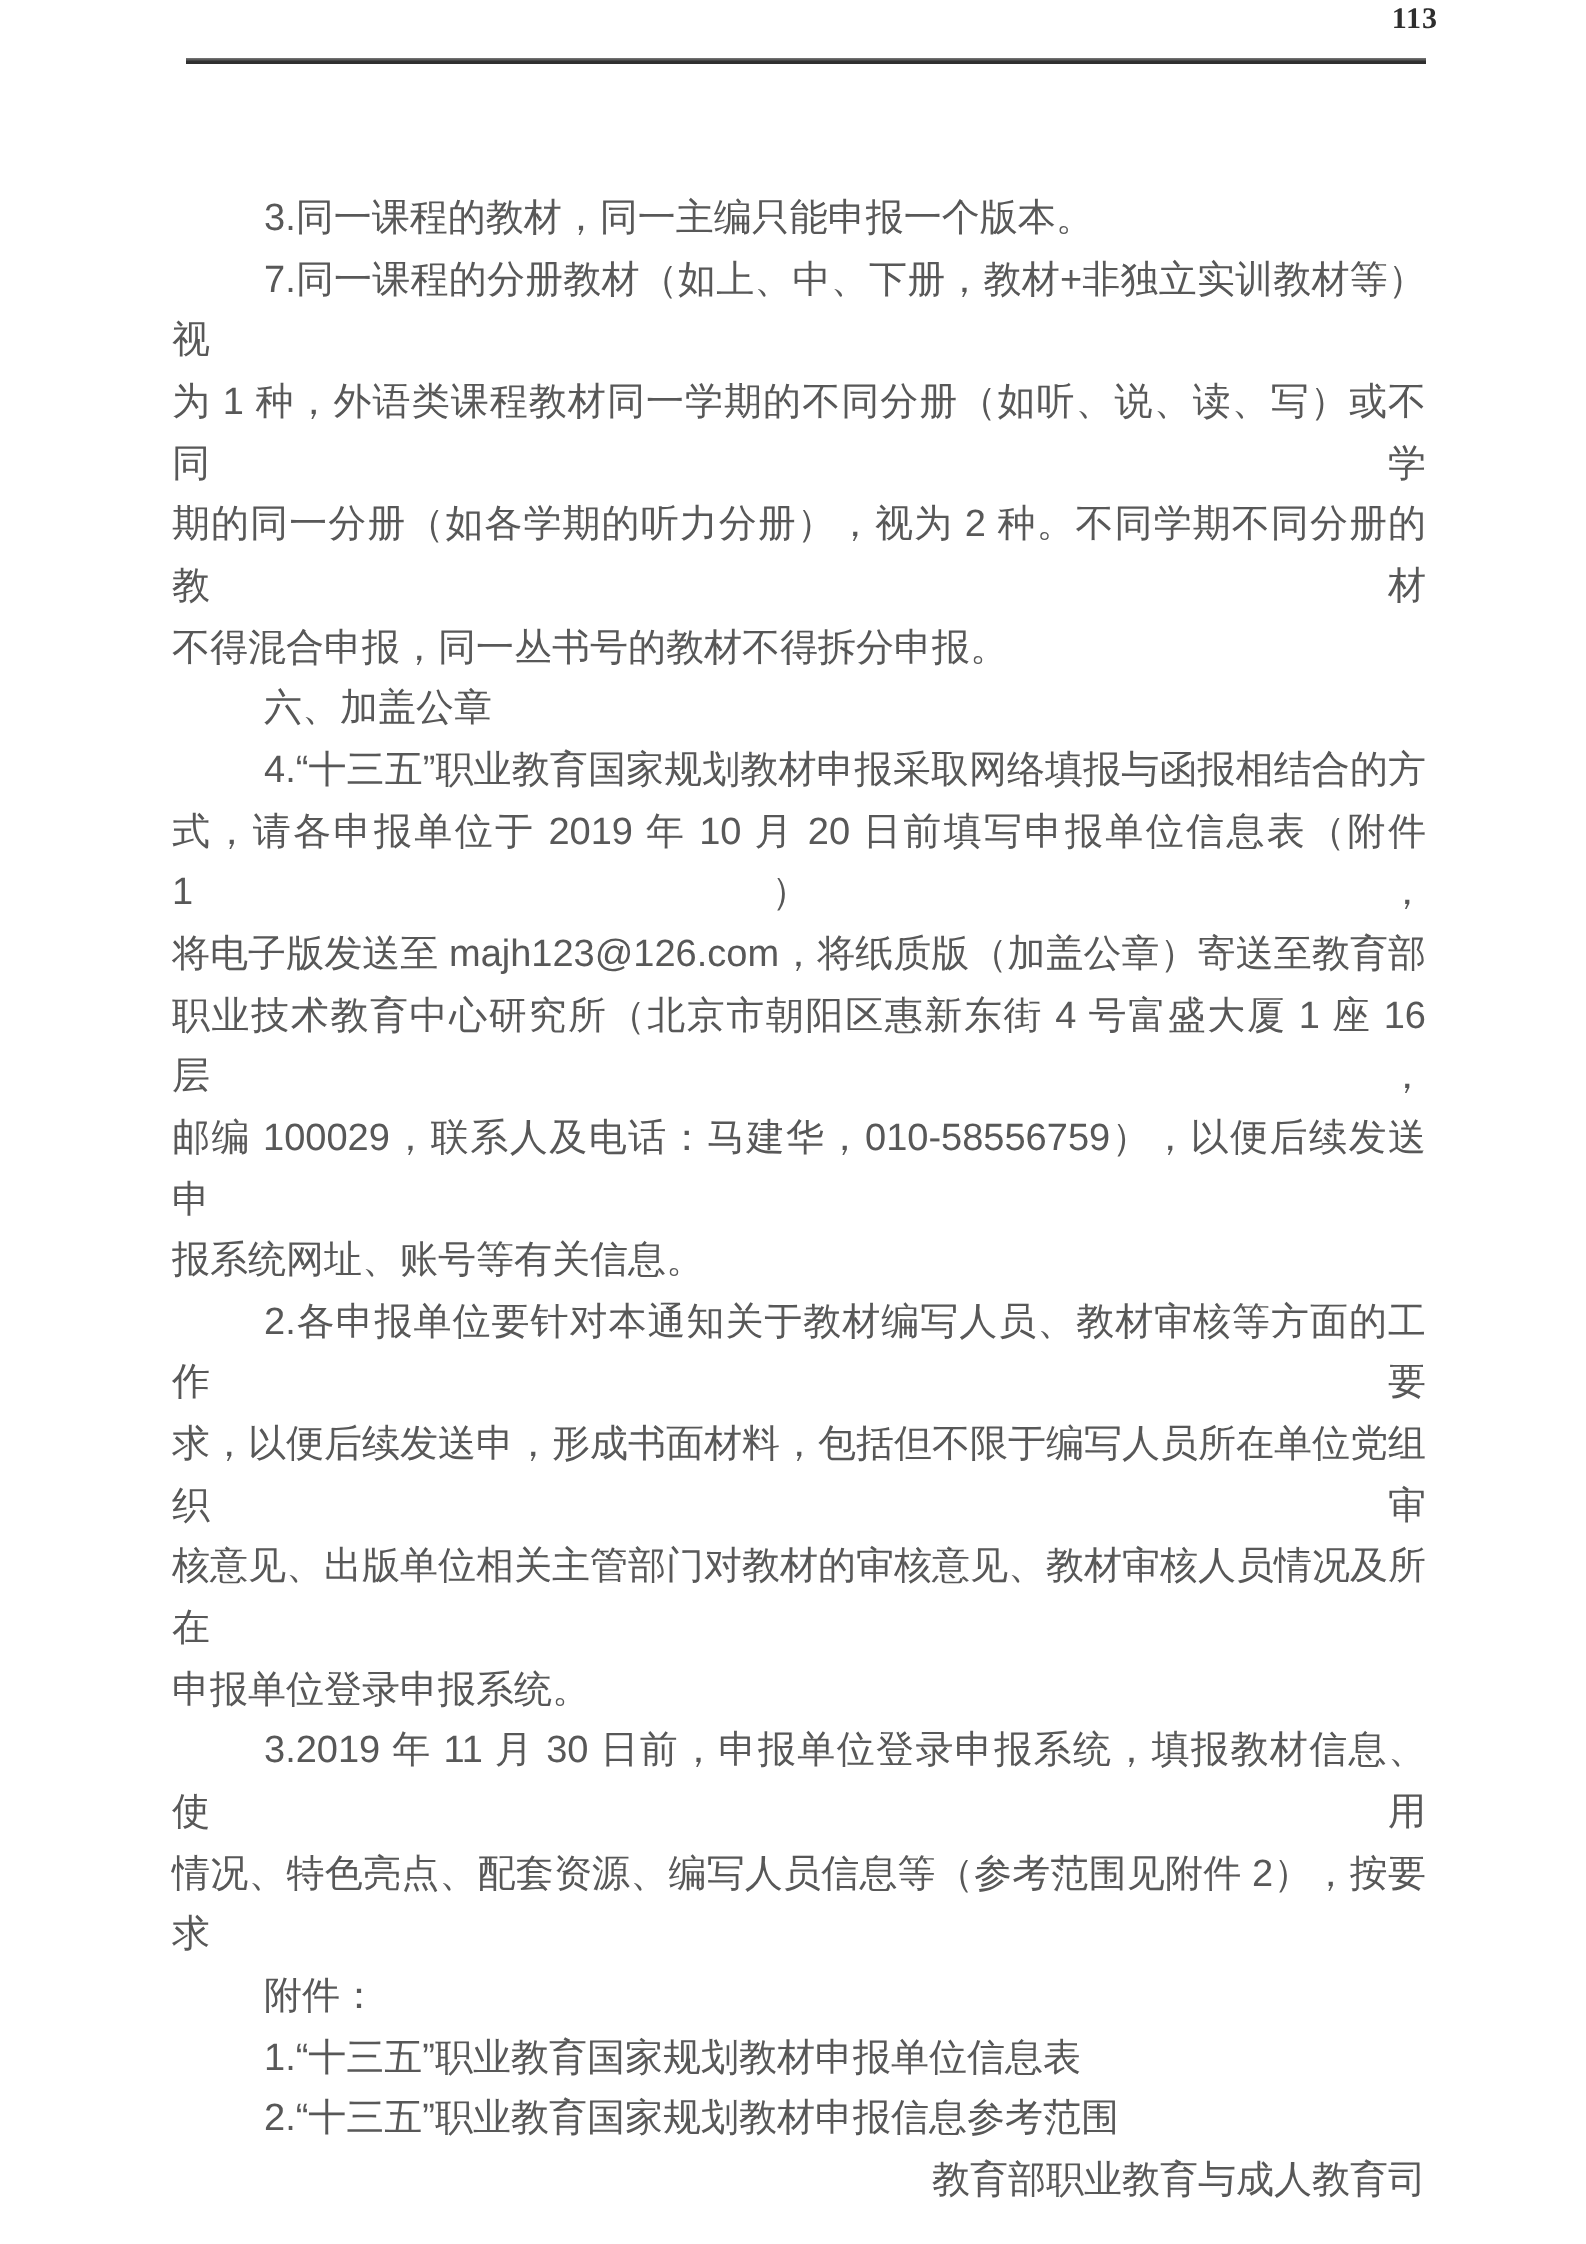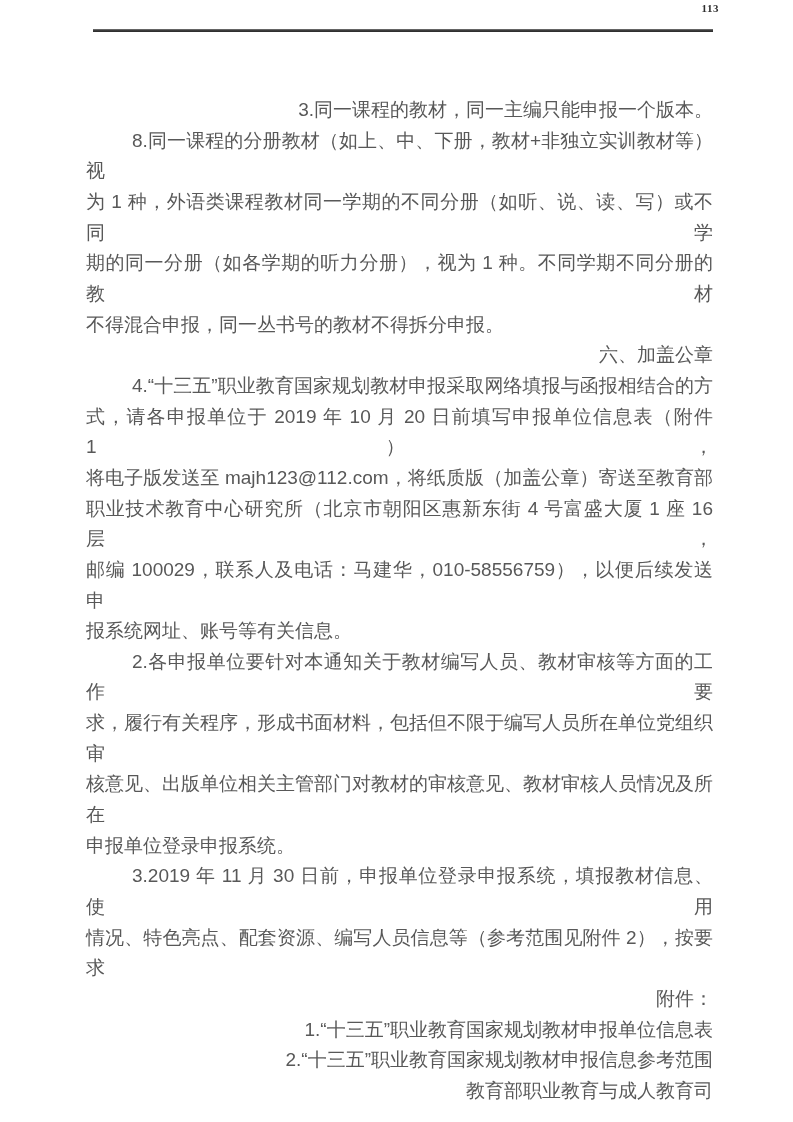--- a/index.html
+++ b/index.html
@@ -14,21 +14,21 @@
     background: #ffffff;
     overflow: hidden;
     font-family: "Liberation Sans", "DejaVu Sans", sans-serif;
   }
   .page-number {
     position: absolute;
     top: 2px;
     right: 74px;
     font-family: "Liberation Serif", "DejaVu Serif", serif;
     font-weight: 700;
-    font-size: 11px;
+    font-size: 15px;
     color: #2e2e2e;
     letter-spacing: 0.5px;
   }
   .header-rule {
     position: absolute;
     left: 93px;
     top: 29px;
     width: 620px;
     height: 3px;
     background: linear-gradient(to bottom, #7a7a7a 0%, #2f2f2f 60%);
@@ -43,52 +43,51 @@
     line-height: 30.65px;
     color: #585858;
     font-weight: 400;
   }
   .line {
     width: 100%;
     white-space: normal;
   }
   .line.indent {
     text-indent: 46px;
-    text-align: right;
   }
   .line.full {
     text-align: justify;
     text-align-last: justify;
   }
   .signature {
     text-align: right;
   }
 </style>
 </head>
 <body>
 
 <div class="page">
   <div class="page-number">113</div>
   <div class="header-rule"></div>
   <div class="content">
     <div id="doc-body">
         <div class="line indent">3.同一课程的教材，同一主编只能申报一个版本。</div>
-        <div class="line indent full">8.同一课程的分册教材（如上、中、下册，教材+非独立实训教材等）视</div>
+        <div class="line indent full">7.同一课程的分册教材（如上、中、下册，教材+非独立实训教材等）视</div>
         <div class="line full">为 1 种，外语类课程教材同一学期的不同分册（如听、说、读、写）或不同学</div>
-        <div class="line full">期的同一分册（如各学期的听力分册），视为 1 种。不同学期不同分册的教材</div>
+        <div class="line full">期的同一分册（如各学期的听力分册），视为 2 种。不同学期不同分册的教材</div>
         <div class="line">不得混合申报，同一丛书号的教材不得拆分申报。</div>
         <div class="line indent">六、加盖公章</div>
         <div class="line indent full">4.“十三五”职业教育国家规划教材申报采取网络填报与函报相结合的方</div>
         <div class="line full">式，请各申报单位于 2019 年 10 月 20 日前填写申报单位信息表（附件 1），</div>
-        <div class="line full">将电子版发送至 majh123@112.com，将纸质版（加盖公章）寄送至教育部</div>
+        <div class="line full">将电子版发送至 majh123@126.com，将纸质版（加盖公章）寄送至教育部</div>
         <div class="line full">职业技术教育中心研究所（北京市朝阳区惠新东街 4 号富盛大厦 1 座 16 层，</div>
         <div class="line full">邮编 100029，联系人及电话：马建华，010-58556759），以便后续发送申</div>
         <div class="line">报系统网址、账号等有关信息。</div>
         <div class="line indent full">2.各申报单位要针对本通知关于教材编写人员、教材审核等方面的工作要</div>
-        <div class="line full">求，履行有关程序，形成书面材料，包括但不限于编写人员所在单位党组织审</div>
+        <div class="line full">求，以便后续发送申，形成书面材料，包括但不限于编写人员所在单位党组织审</div>
         <div class="line full">核意见、出版单位相关主管部门对教材的审核意见、教材审核人员情况及所在</div>
         <div class="line">申报单位登录申报系统。</div>
         <div class="line indent full">3.2019 年 11 月 30 日前，申报单位登录申报系统，填报教材信息、使用</div>
         <div class="line full">情况、特色亮点、配套资源、编写人员信息等（参考范围见附件 2），按要求</div>
         <div class="line indent">附件：</div>
         <div class="line indent">1.“十三五”职业教育国家规划教材申报单位信息表</div>
         <div class="line indent">2.“十三五”职业教育国家规划教材申报信息参考范围</div>
       </div>
     <div class="signature">教育部职业教育与成人教育司</div>
 

